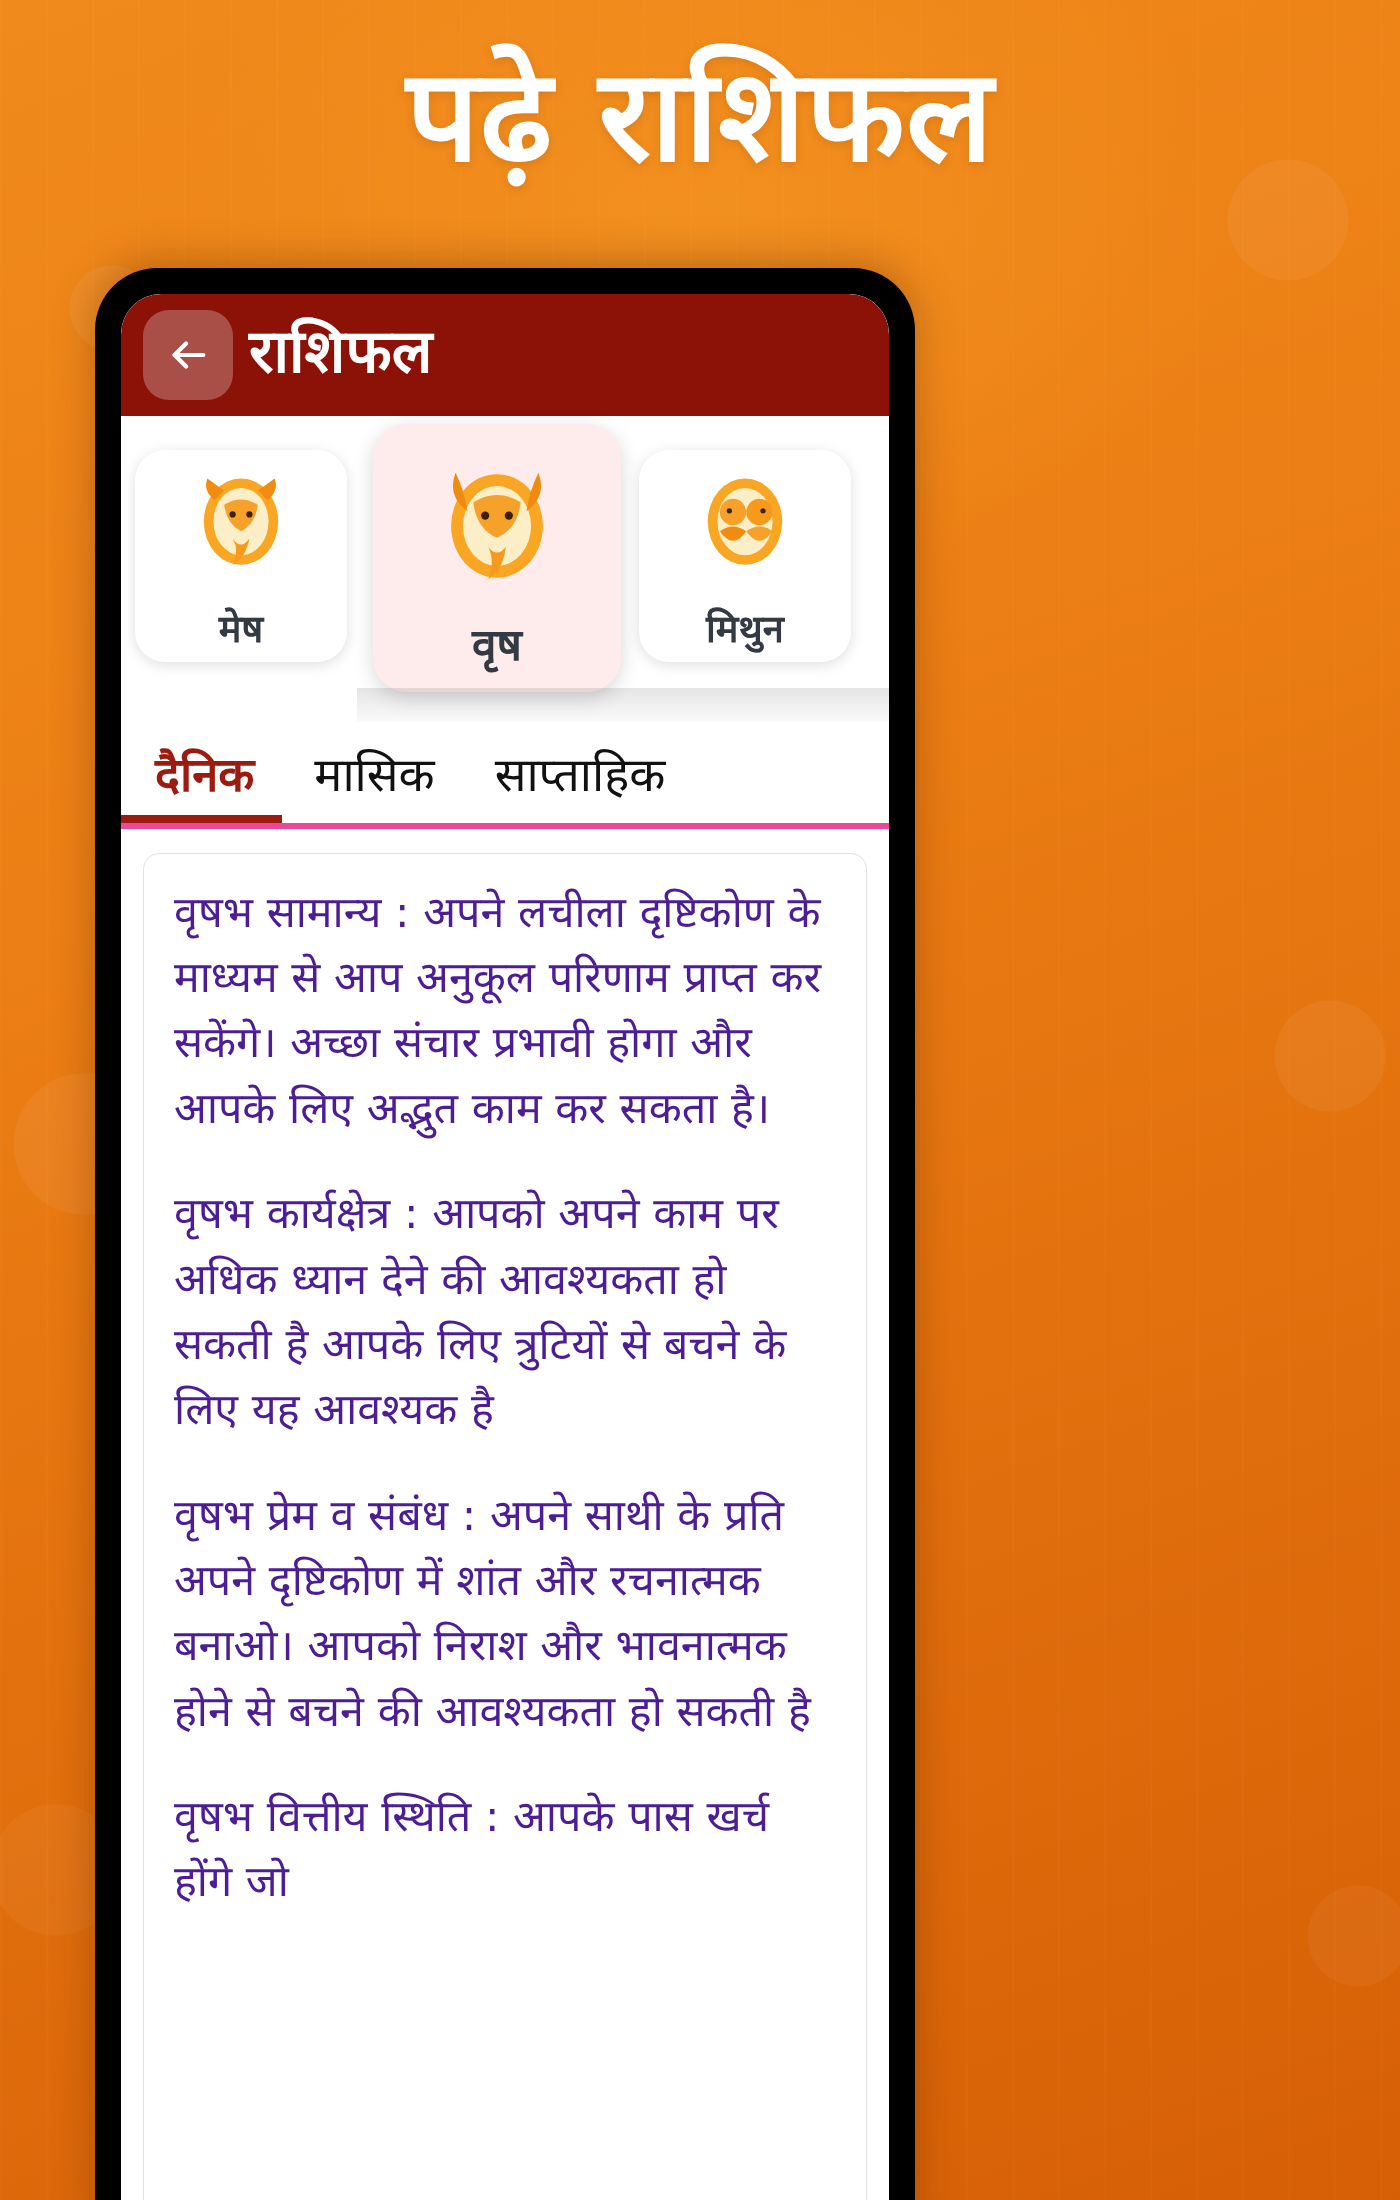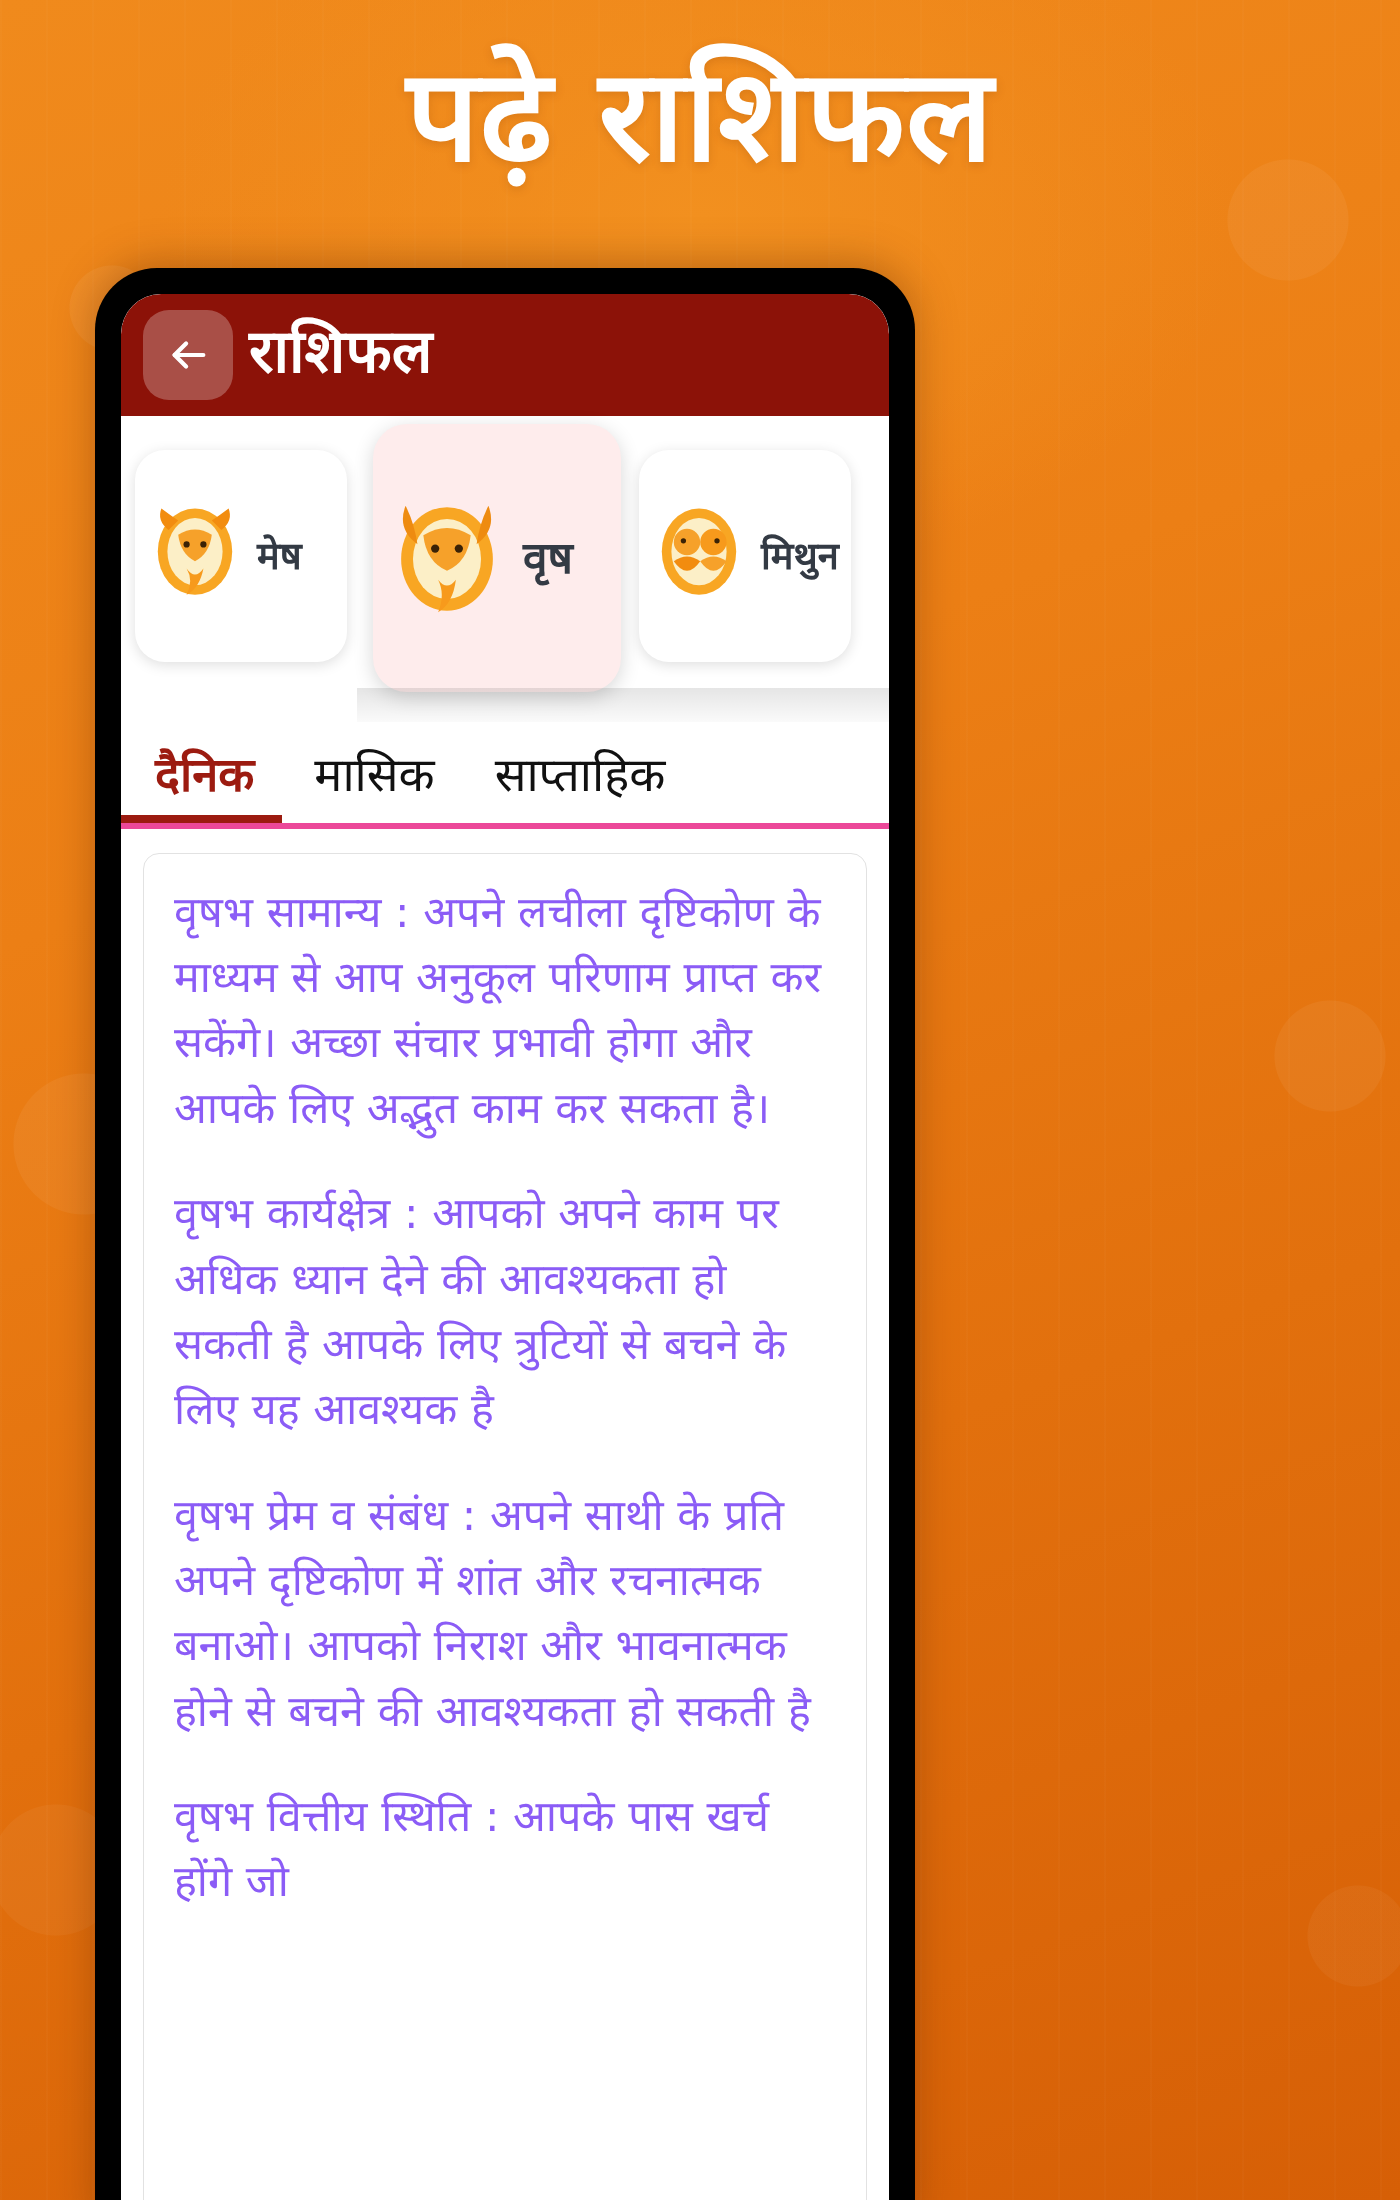--- a/index.html
+++ b/index.html
@@ -111,23 +111,24 @@
     padding: 34px 0 0 14px;
   }
   .zcard {
     flex: 0 0 auto;
     width: 212px;
     height: 212px;
     background: #FFFFFF;
     border-radius: 30px;
     box-shadow: 0 3px 14px rgba(0,0,0,0.13);
     display: flex;
-    flex-direction: row;
+    flex-direction: column;
     align-items: center;
-    gap: 2px;
+    justify-content: center;
+    gap: 22px;
   }
   .zcard.selected {
     width: 248px;
     height: 268px;
     margin-top: -26px;
     background: #FEECEC;
     border-radius: 34px;
     box-shadow: 0 5px 20px rgba(0,0,0,0.16);
     margin-left: 8px;
   }
@@ -188,21 +189,21 @@
     border-radius: 16px;
     padding: 26px 30px 10px 30px;
     height: 100%;
     background: #FFFFFF;
     overflow: hidden;
   }
   .para {
     font-family: "DejaVu Sans", sans-serif;
     font-size: 43px;
     line-height: 1.52;
-    color: #8b5cf6;
+    color: #4c1d95;
     margin-bottom: 40px;
     text-align: left;
   }
   .para:last-child { margin-bottom: 0; }
 </style>
 </head>
 <body>
 
 <div class="bg-texture"></div>
 

